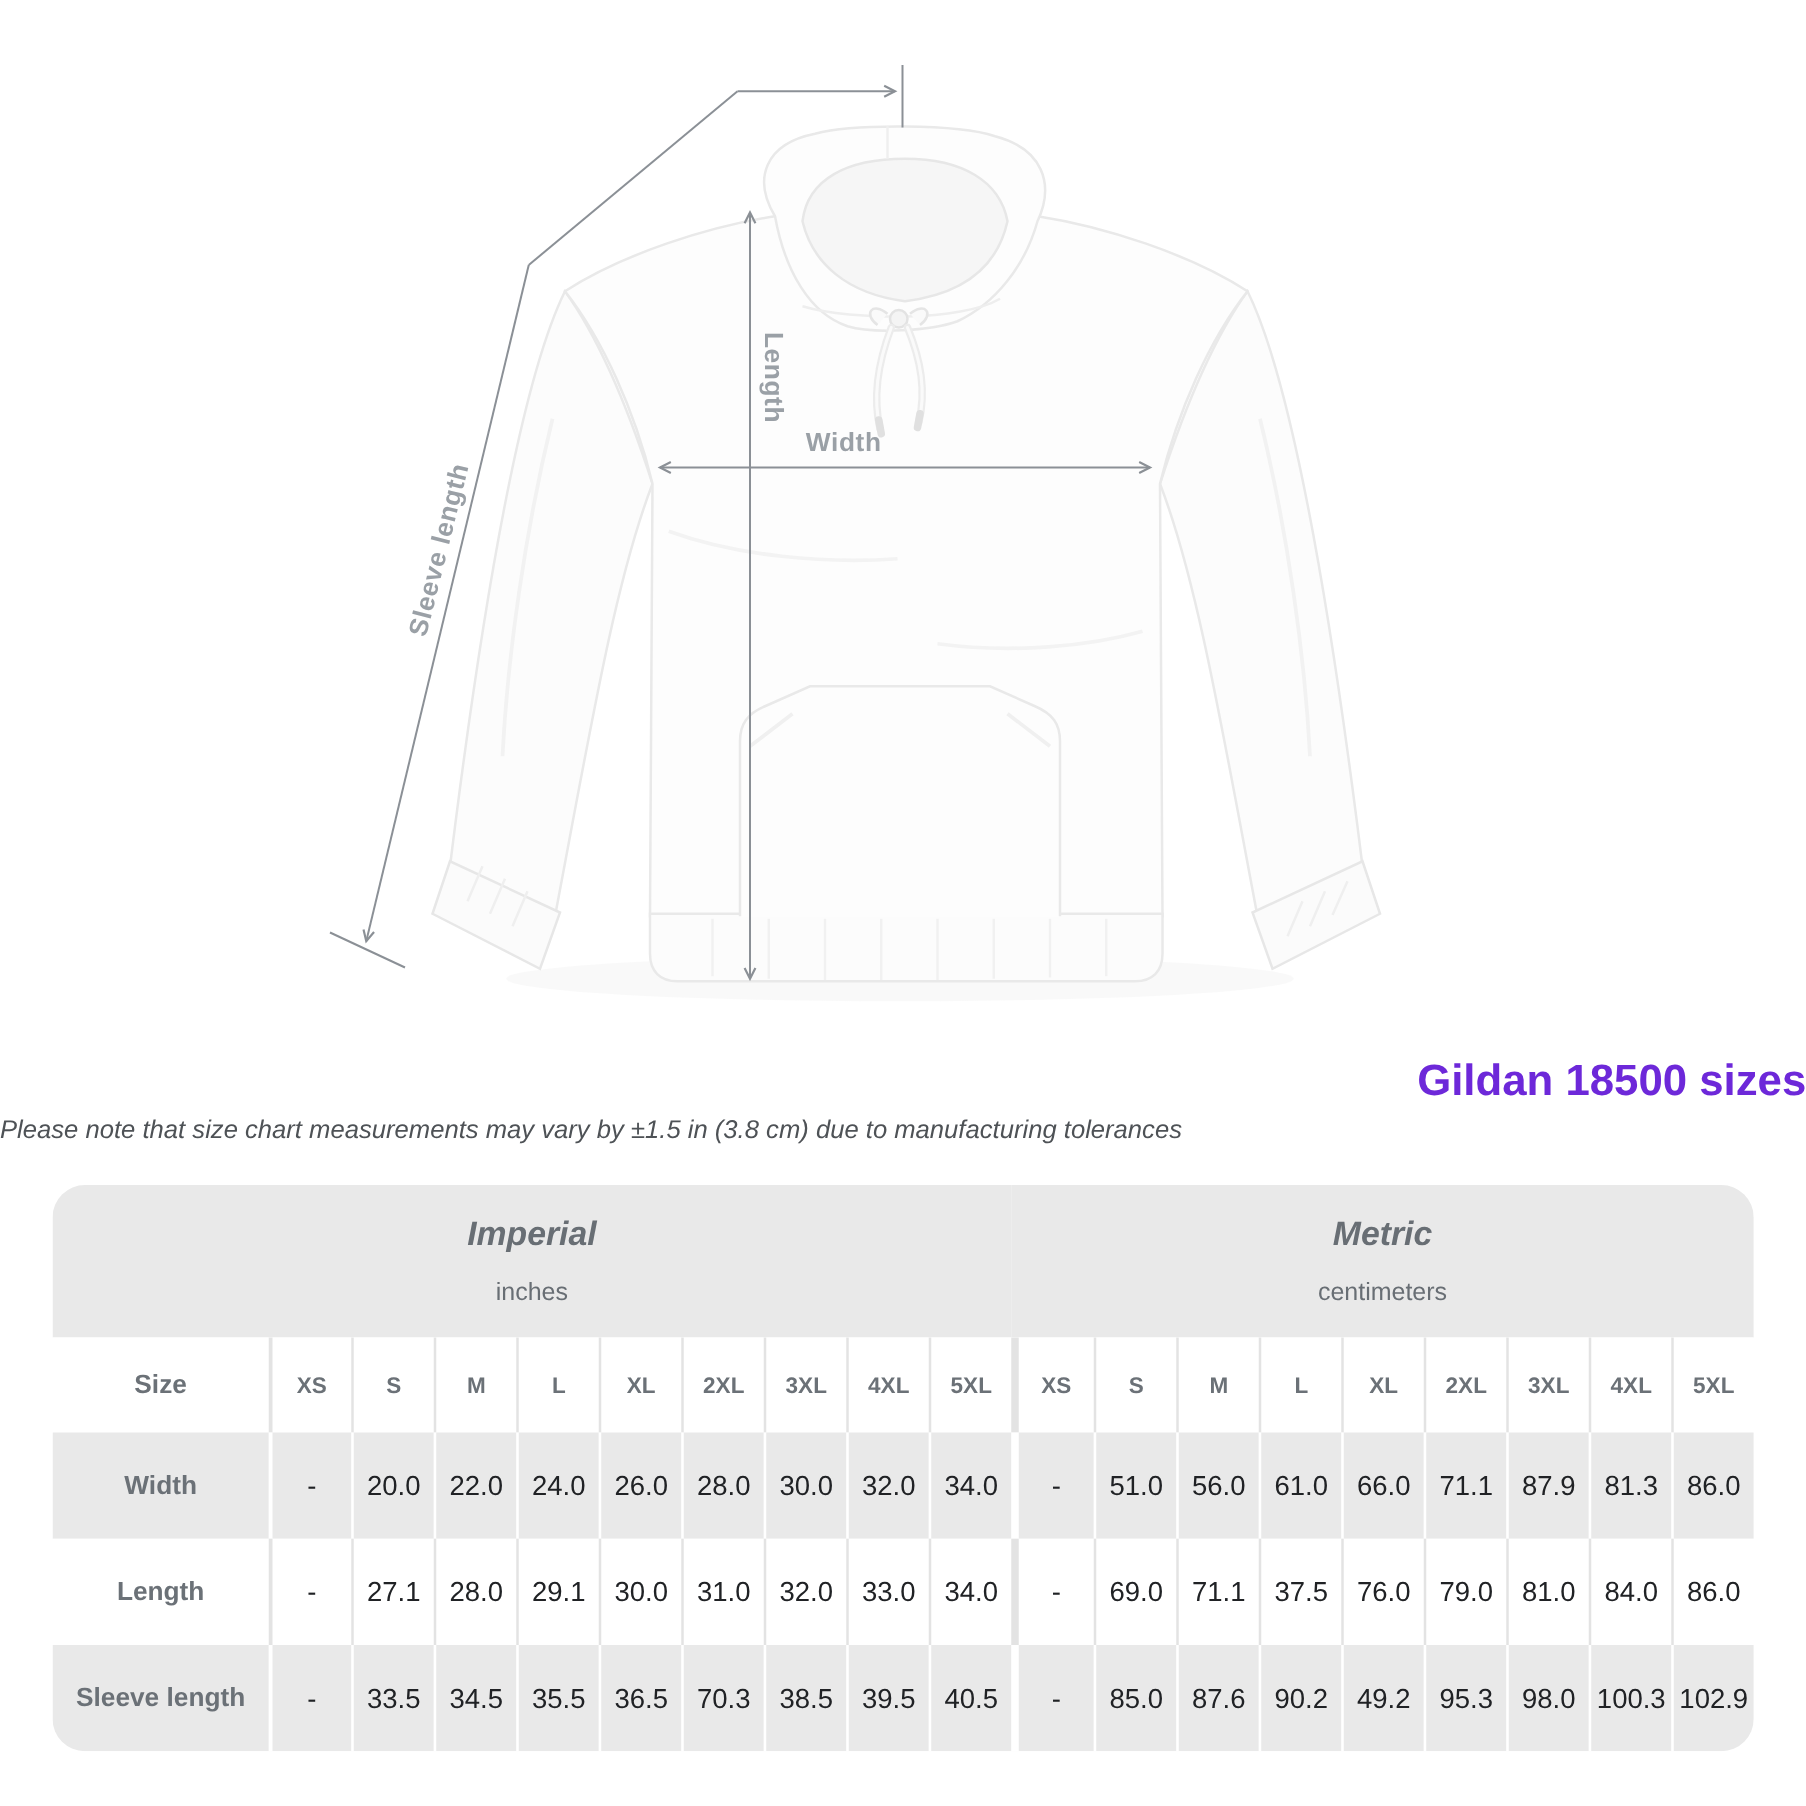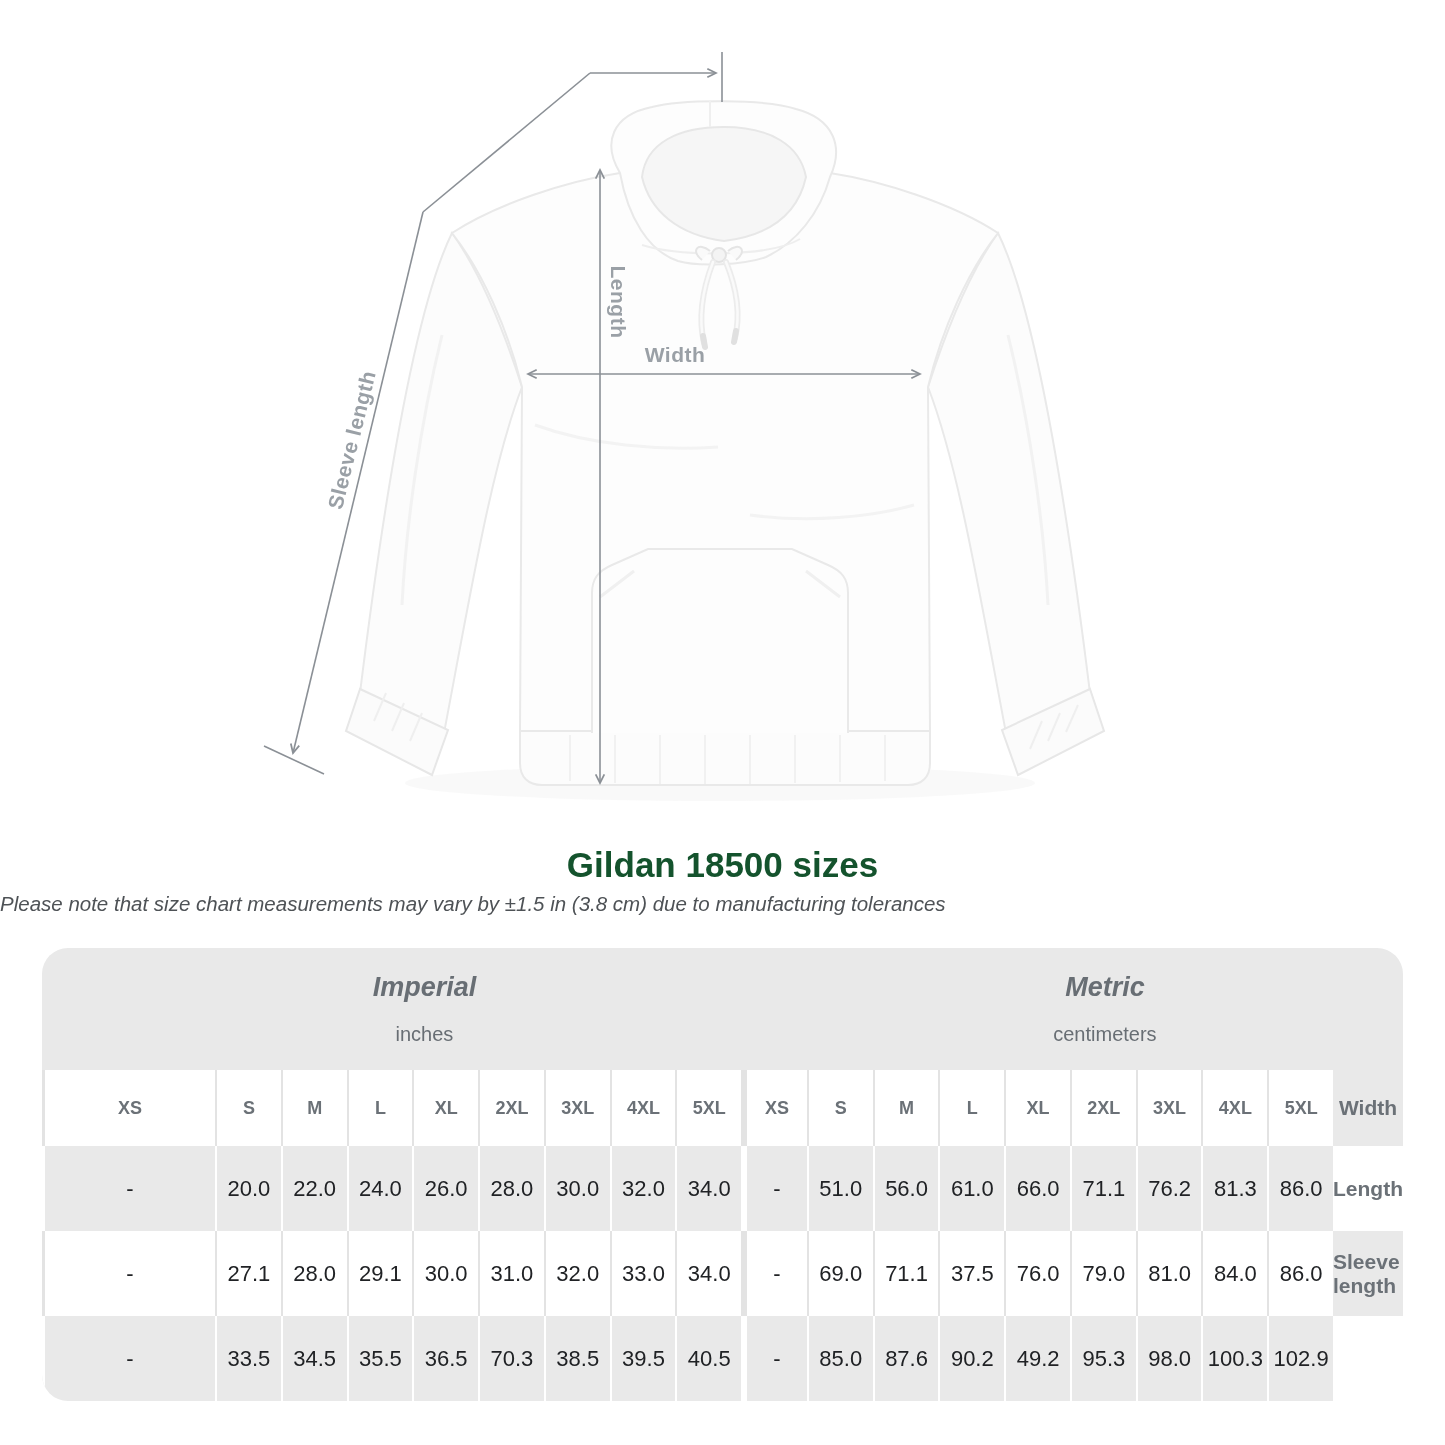--- a/index.html
+++ b/index.html
@@ -15,22 +15,22 @@
   .measure-svg{position:absolute;left:250px;top:40px;width:700px;height:760px;color:var(--line-color,#8b9096);}
   .measure-label{
     position:absolute;font-weight:bold;font-size:21px;letter-spacing:.5px;
     color:var(--label-color,#9aa0a6);white-space:nowrap;
     transform:translate(-50%,-50%);
   }
   .lbl-sleeve{left:352px;top:440px;transform:translate(-50%,-50%) rotate(-76deg);}
   .lbl-length{left:618px;top:302px;transform:translate(-50%,-50%) rotate(90deg);}
   .lbl-width{left:675px;top:355px;}
   
-  .page-title{position:absolute;left:0;top:845px;width:100%;margin:0;text-align:center;
-    font-size:35px;font-weight:bold;color:#14532d;}
+  .page-title{position:absolute;left:0;top:845px;width:100%;margin:0;text-align:right;
+    font-size:35px;font-weight:bold;color:#6d28d9;}
   .subtitle{position:absolute;left:0;top:892px;width:100%;margin:0;text-align:left;
     font-size:20.5px;font-style:italic;color:#4e5256;}
   
   .size-table{position:absolute;left:42px;top:948px;width:1361px;height:453px;
     border-radius:26px;overflow:hidden;}
   .size-grid{display:grid;width:100%;height:100%;
     grid-template-columns:173px repeat(18,1fr);
     grid-template-rows:122px 76px 85px 85px 85px;}
   .band{background:var(--row-gray,#e9e9e9);display:flex;flex-direction:column;
     align-items:center;justify-content:center;row-gap:20px;color:#686e74;}
@@ -137,20 +137,21 @@
   <div class="size-grid" id="size-grid">
     <div class="band band-imperial">
       <span class="gname">Imperial</span>
       <span class="gunit">inches</span>
     </div>
     <div class="band band-metric">
       <span class="gname">Metric</span>
       <span class="gunit">centimeters</span>
     </div>
 
+  <div class="cell row-white label-cell">Size</div>
       <div class="cell row-white size-cell sep first-data">XS</div>
       <div class="cell row-white size-cell sep">S</div>
       <div class="cell row-white size-cell sep">M</div>
       <div class="cell row-white size-cell sep">L</div>
       <div class="cell row-white size-cell sep">XL</div>
       <div class="cell row-white size-cell sep">2XL</div>
       <div class="cell row-white size-cell sep">3XL</div>
       <div class="cell row-white size-cell sep">4XL</div>
       <div class="cell row-white size-cell sep">5XL</div>
       <div class="cell row-white size-cell sep mid-split">XS</div>
@@ -171,21 +172,21 @@
       <div class="cell row-gray value-cell sep">28.0</div>
       <div class="cell row-gray value-cell sep">30.0</div>
       <div class="cell row-gray value-cell sep">32.0</div>
       <div class="cell row-gray value-cell sep">34.0</div>
       <div class="cell row-gray value-cell sep mid-split">-</div>
       <div class="cell row-gray value-cell sep">51.0</div>
       <div class="cell row-gray value-cell sep">56.0</div>
       <div class="cell row-gray value-cell sep">61.0</div>
       <div class="cell row-gray value-cell sep">66.0</div>
       <div class="cell row-gray value-cell sep">71.1</div>
-      <div class="cell row-gray value-cell sep">76.2</div>
+      <div class="cell row-gray value-cell sep">87.9</div>
       <div class="cell row-gray value-cell sep">81.3</div>
       <div class="cell row-gray value-cell sep">86.0</div>
       <div class="cell row-white label-cell">Length</div>
       <div class="cell row-white value-cell sep first-data">-</div>
       <div class="cell row-white value-cell sep">27.1</div>
       <div class="cell row-white value-cell sep">28.0</div>
       <div class="cell row-white value-cell sep">29.1</div>
       <div class="cell row-white value-cell sep">30.0</div>
       <div class="cell row-white value-cell sep">31.0</div>
       <div class="cell row-white value-cell sep">32.0</div>

